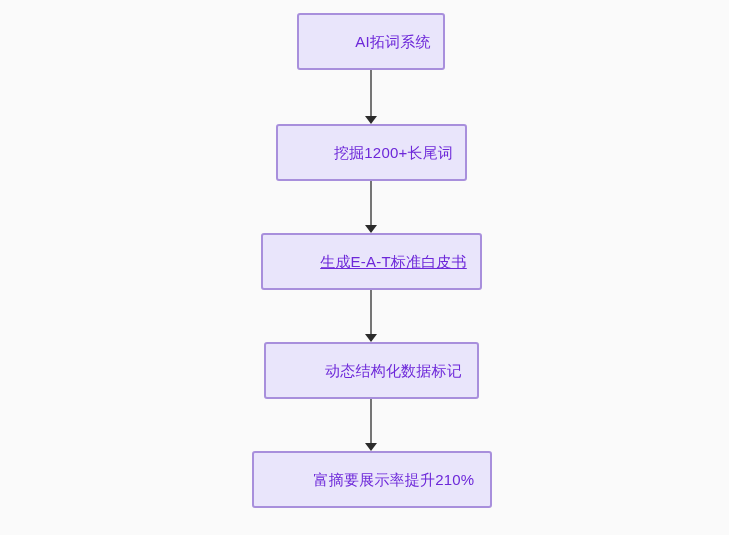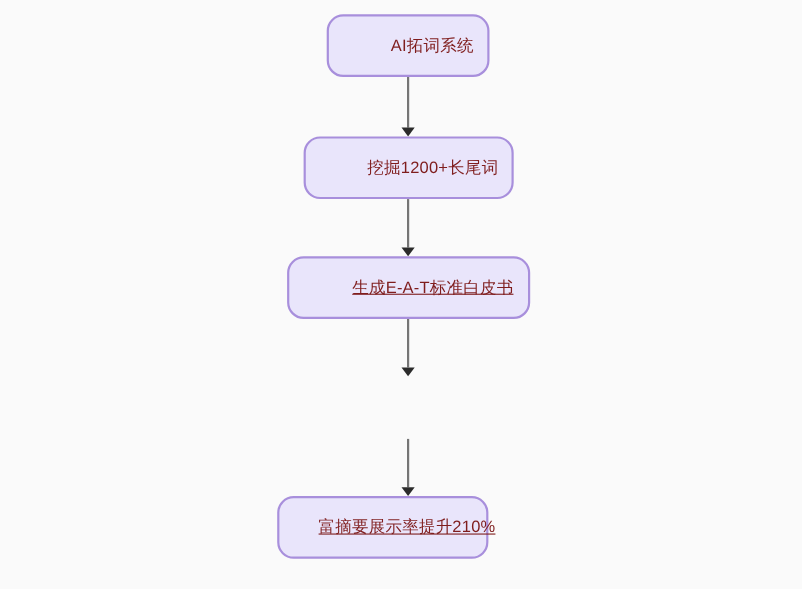--- a/index.html
+++ b/index.html
@@ -16,25 +16,25 @@
   #flow-canvas {
     position: relative;
     width: 729px;
     height: 535px;
   }
   .node {
     position: absolute;
     box-sizing: border-box;
     background: #e9e5fb;
     border: 2px solid #a88fdc;
-    border-radius: 15px;
+    border-radius: 3px;
     display: flex;
     align-items: center;
     justify-content: center;
-    color: #7f1d1d;
+    color: #6d28d9;
     font-size: 15px;
     line-height: 1.2;
     letter-spacing: 0.2px;
     white-space: nowrap;
     padding-left: 44px;
   }
   .edge {
     position: absolute;
     width: 2px;
     background: #757575;
@@ -64,16 +64,17 @@
 
   <div class="edge" style="left:370px; top:399px; height:44px;"></div>
   <div class="arrowhead" style="left:365px; top:443px;"></div>
 
   <div class="node" style="left:297px; top:13px; width:148px; height:57px;">AI拓词系统</div>
 
   <div class="node" style="left:276px; top:124px; width:191px; height:57px;text-align:right;">挖掘1200+长尾词</div>
 
   <div class="node" style="left:261px; top:233px; width:221px; height:57px;text-decoration:underline;">生成E-A-T标准白皮书</div>
 
+  <div class="node" style="left:264px; top:342px; width:215px; height:57px;">动态结构化数据标记</div>
 
-  <div class="node" style="left:252px; top:451px; width:192px; height:57px;text-decoration:underline;">富摘要展示率提升210%</div>
+  <div class="node" style="left:252px; top:451px; width:240px; height:57px;">富摘要展示率提升210%</div>
 
 </div>
 
 </body></html>

